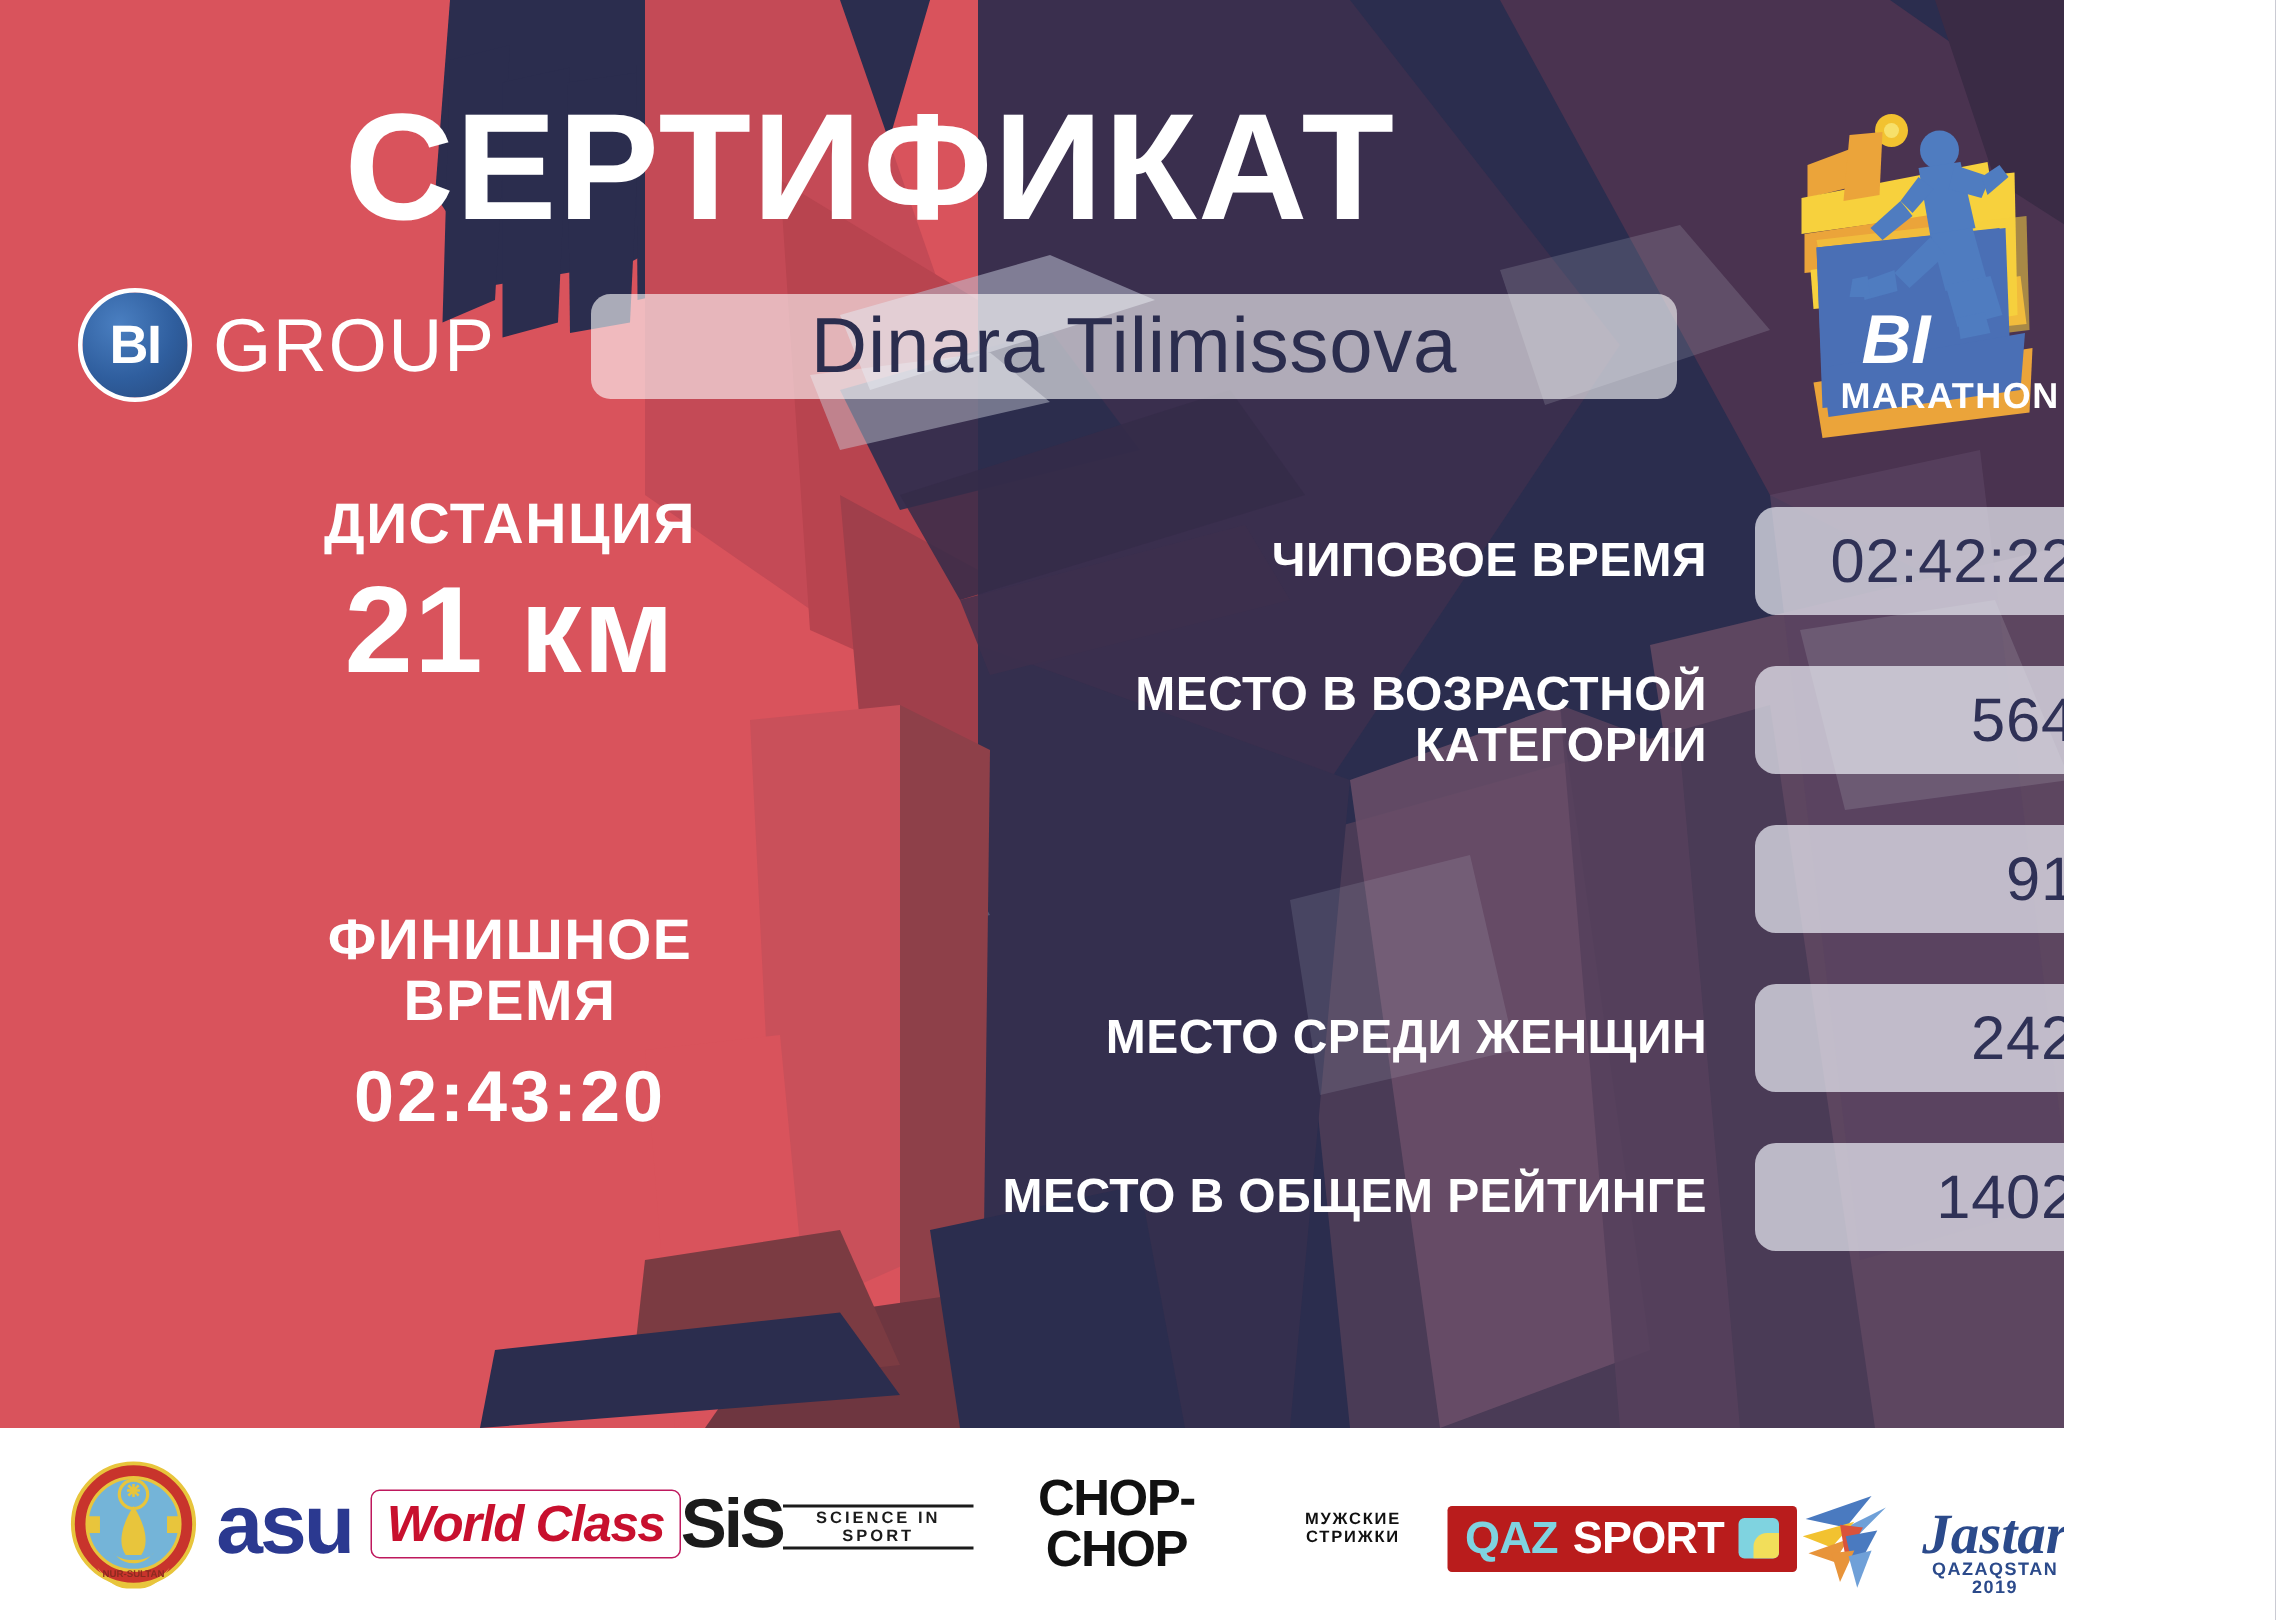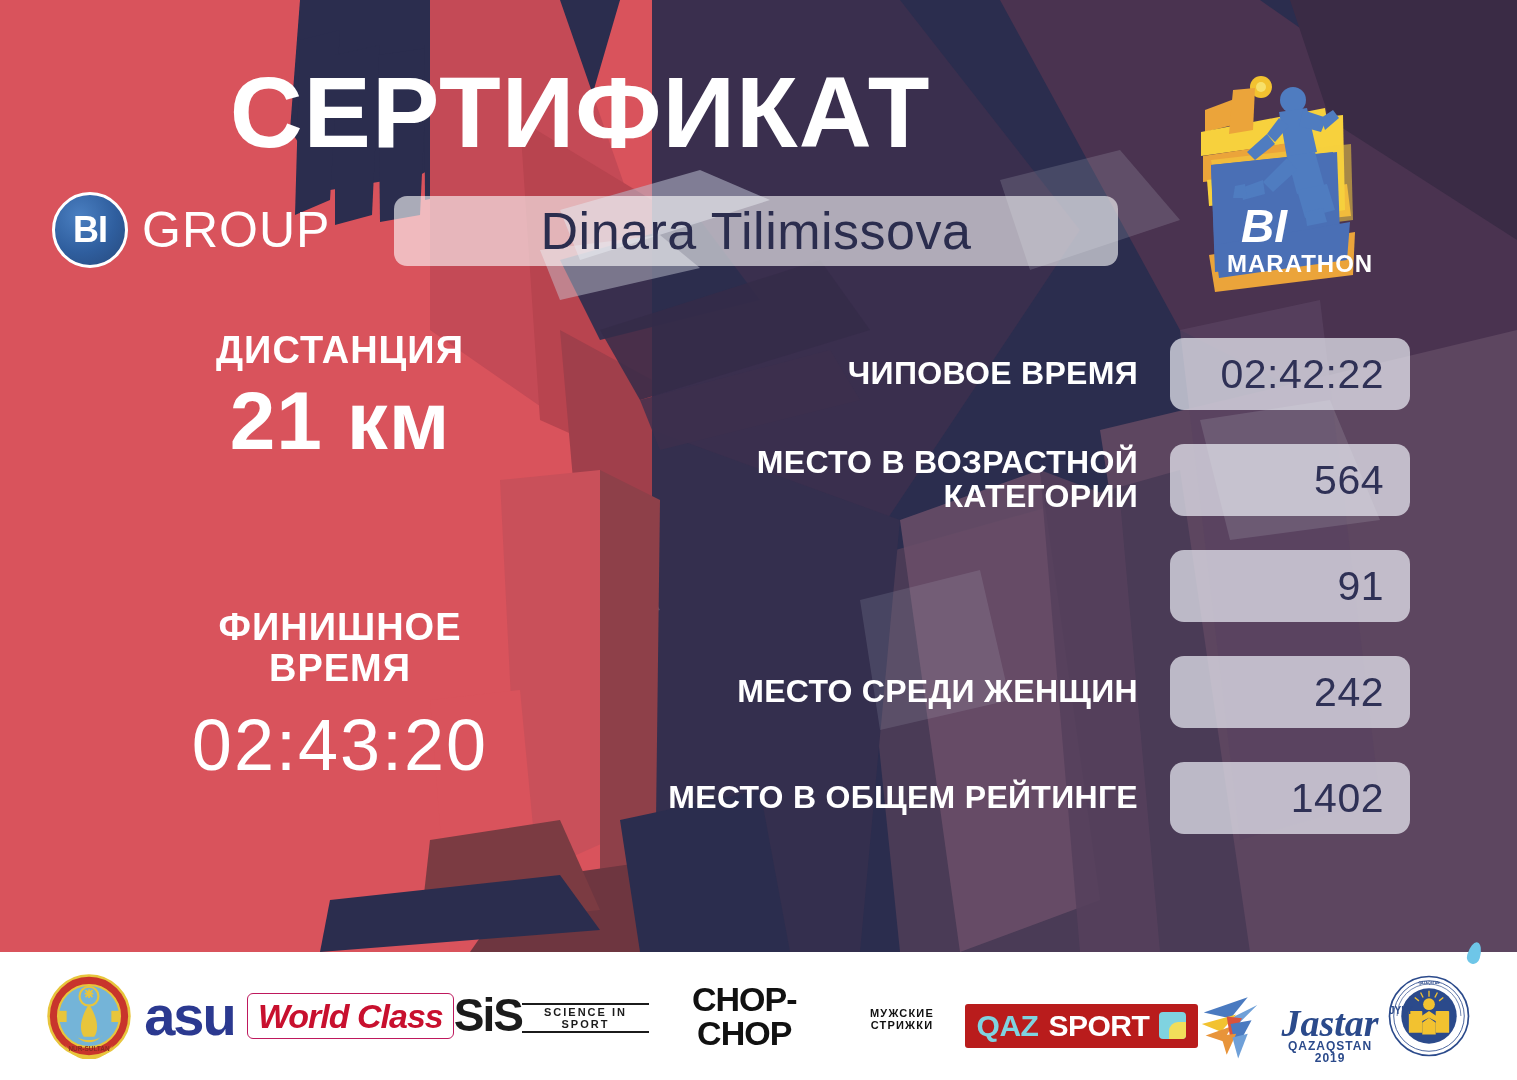--- a/index.html
+++ b/index.html
@@ -1,18 +1,18 @@
 <!DOCTYPE html>
 <html><head>
 <meta charset="utf-8">
 <style>
   html,body{margin:0;padding:0;background:#fff;}
   body{width:1517px;height:1080px;font-family:"Liberation Sans","DejaVu Sans",sans-serif;overflow:hidden;}
 
-  .cert{position:relative;width:1517px;height:1080px;overflow:hidden;background:#fff;}
+  .cert{position:relative;width:1376px;height:1080px;overflow:hidden;background:#fff;}
 
   
   .bg{position:absolute;left:0;top:0;width:1517px;height:952px;overflow:hidden;background:#d9535c;}
   .bg svg{position:absolute;left:0;top:0;width:1517px;height:952px;display:block;}
 
   
   .title{position:absolute;left:0;top:62px;width:1160px;text-align:center;
          font-size:101px;font-weight:700;color:#ffffff;letter-spacing:1px;line-height:1;
          white-space:nowrap;}
 
@@ -33,21 +33,21 @@
   
   .marathon{position:absolute;left:1175px;top:60px;width:215px;height:250px;}
   .marathon svg{width:100%;height:100%;display:block;}
 
   
   .leftcol{position:absolute;left:60px;top:330px;width:560px;text-align:center;color:#fff;}
   .l-label{font-size:38px;font-weight:700;letter-spacing:1px;line-height:1.08;}
   .l-value{font-size:82px;font-weight:700;letter-spacing:1px;line-height:1.12;margin-top:4px;}
   .dist-block{margin-bottom:140px;}
   .fin-block{margin-top:18px;}
-  .fin-block .l-value{font-weight:400;font-size:72px;letter-spacing:2px;margin-top:16px;}
+  .fin-block .l-value{font-weight:700;font-size:48px;letter-spacing:2px;margin-top:16px;}
 
   
   .rows{position:absolute;left:560px;top:338px;width:850px;}
   .row{display:flex;align-items:center;justify-content:flex-end;margin-bottom:34px;height:72px;}
   .row .lbl{color:#fff;font-size:32px;font-weight:700;line-height:1.06;text-align:right;
             letter-spacing:0.3px;padding-right:32px;flex:1;}
   .row .pill{width:240px;height:72px;border-radius:14px;background:rgba(233,234,243,0.72);
              display:flex;align-items:center;justify-content:flex-end;
              padding-right:26px;box-sizing:border-box;flex:none;}
   .row .pill span{color:#2f3156;font-size:41px;font-weight:400;letter-spacing:0.5px;}

